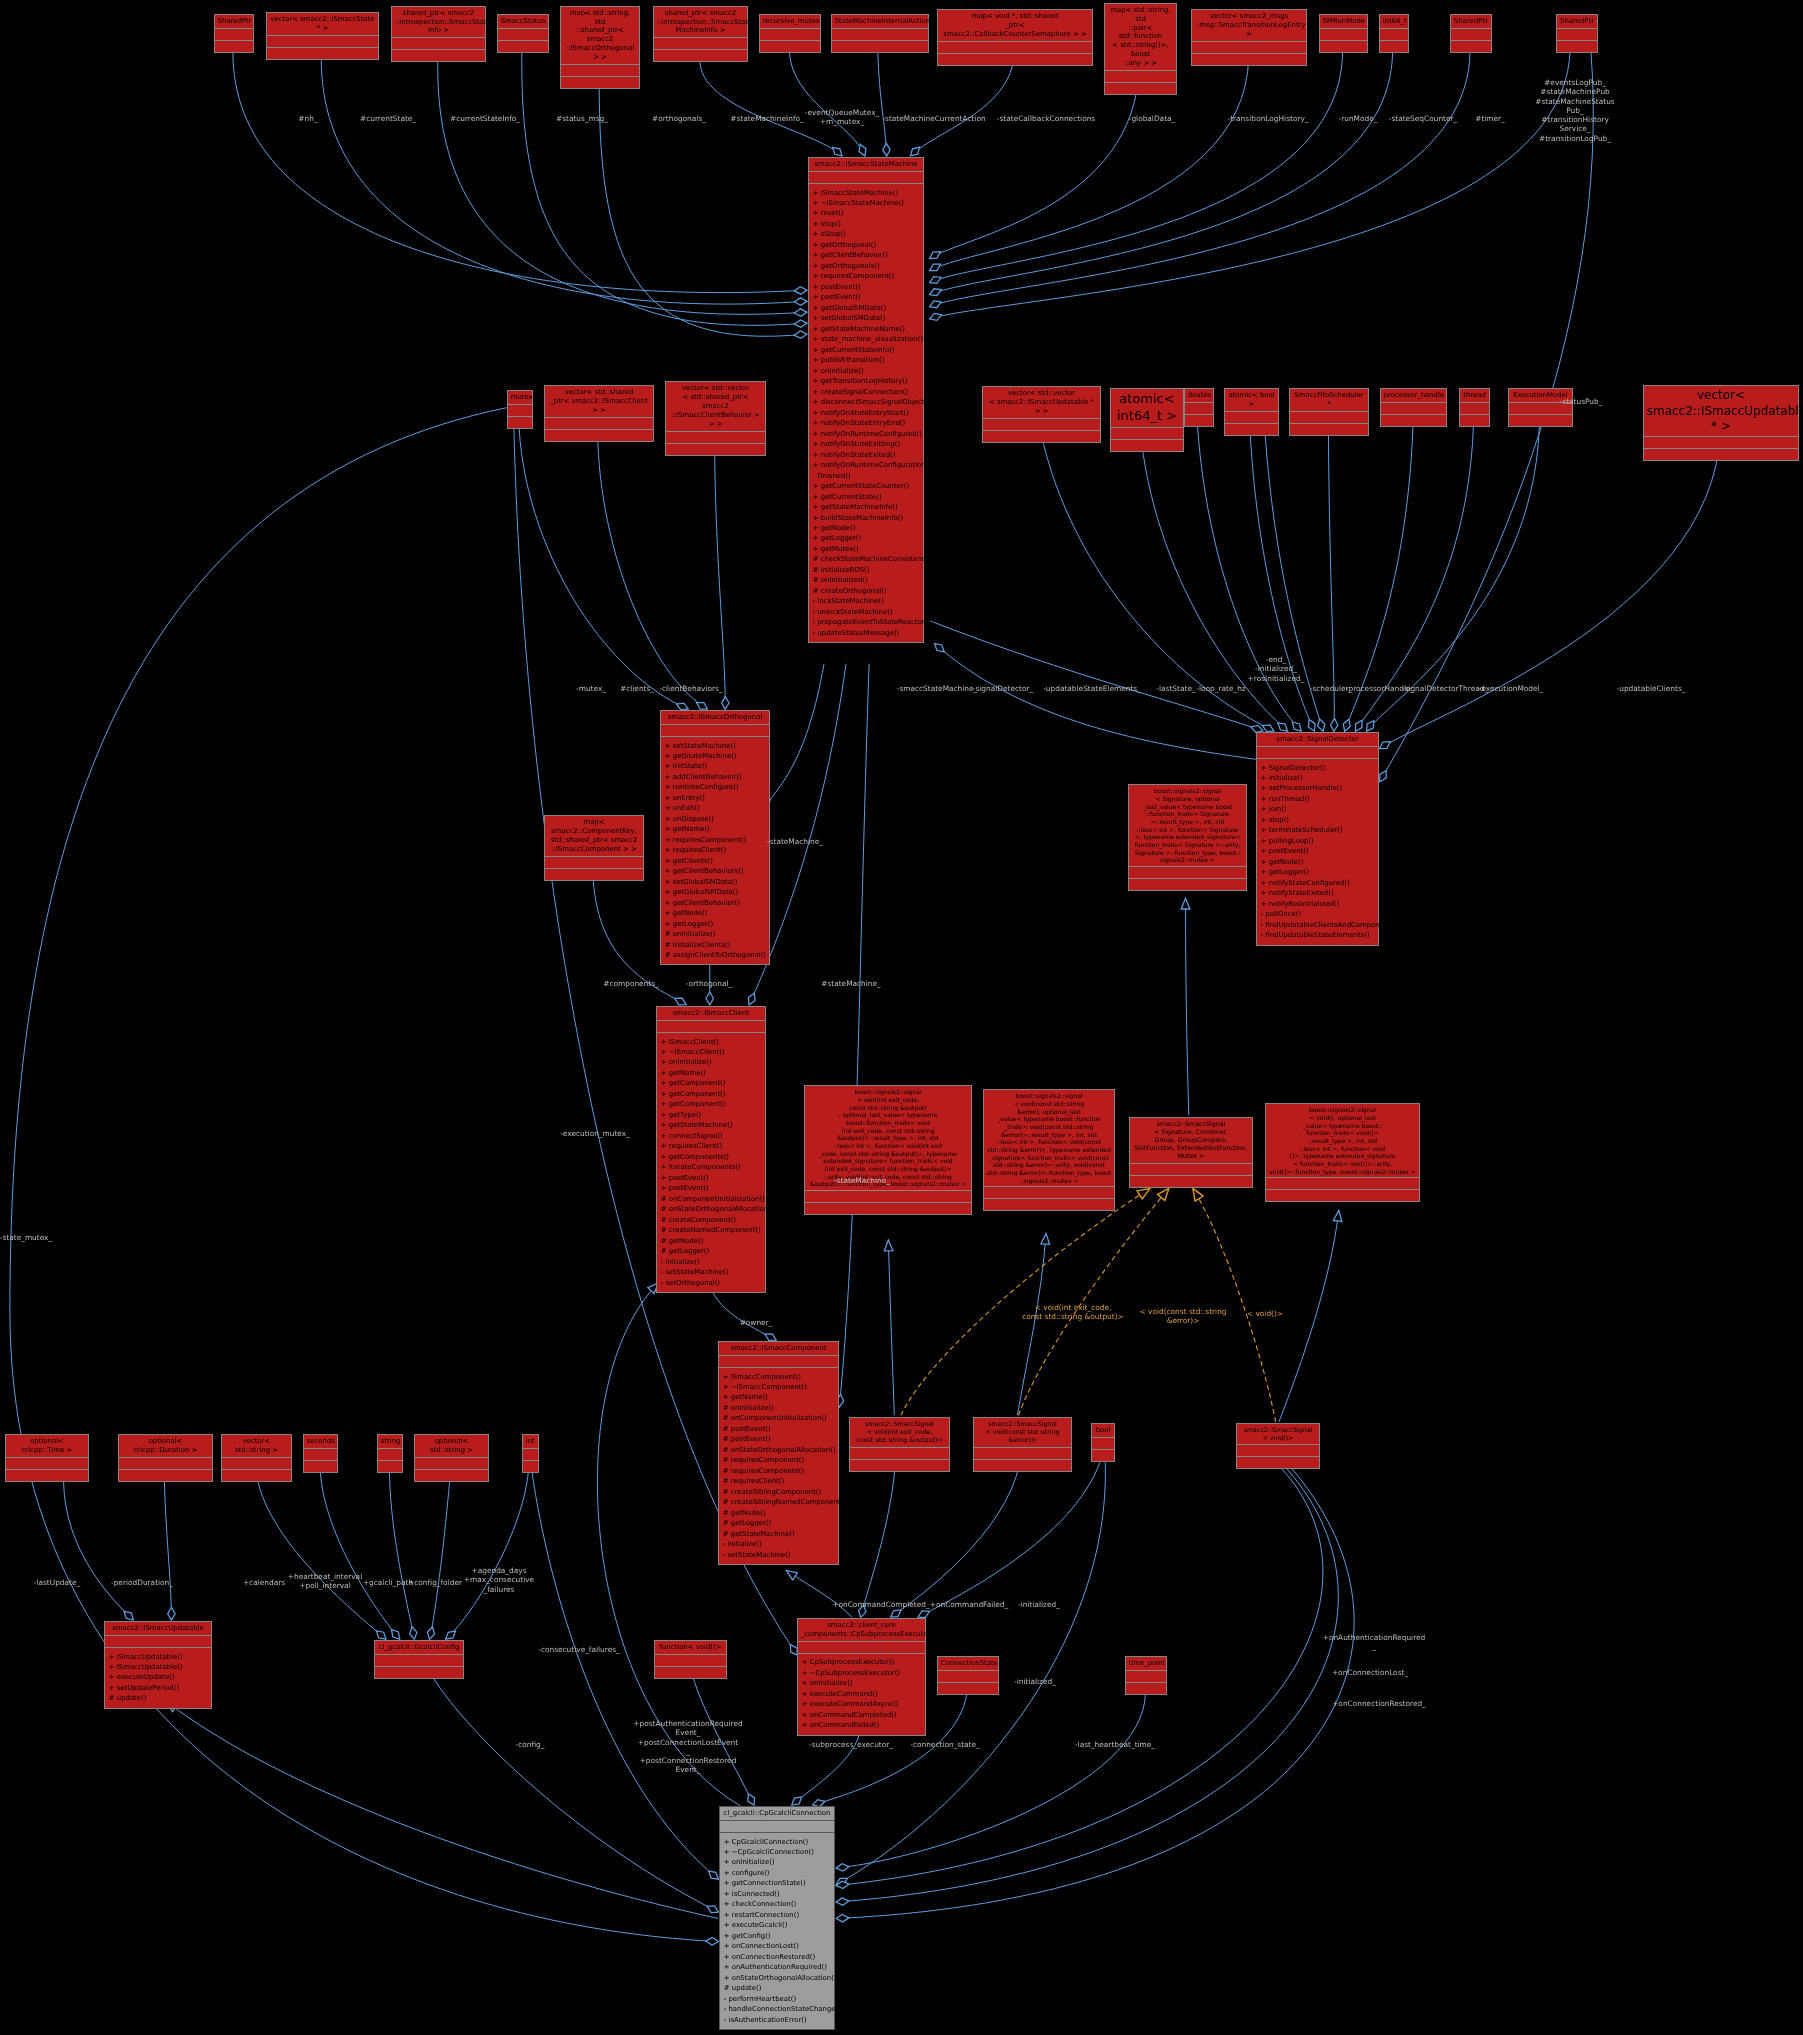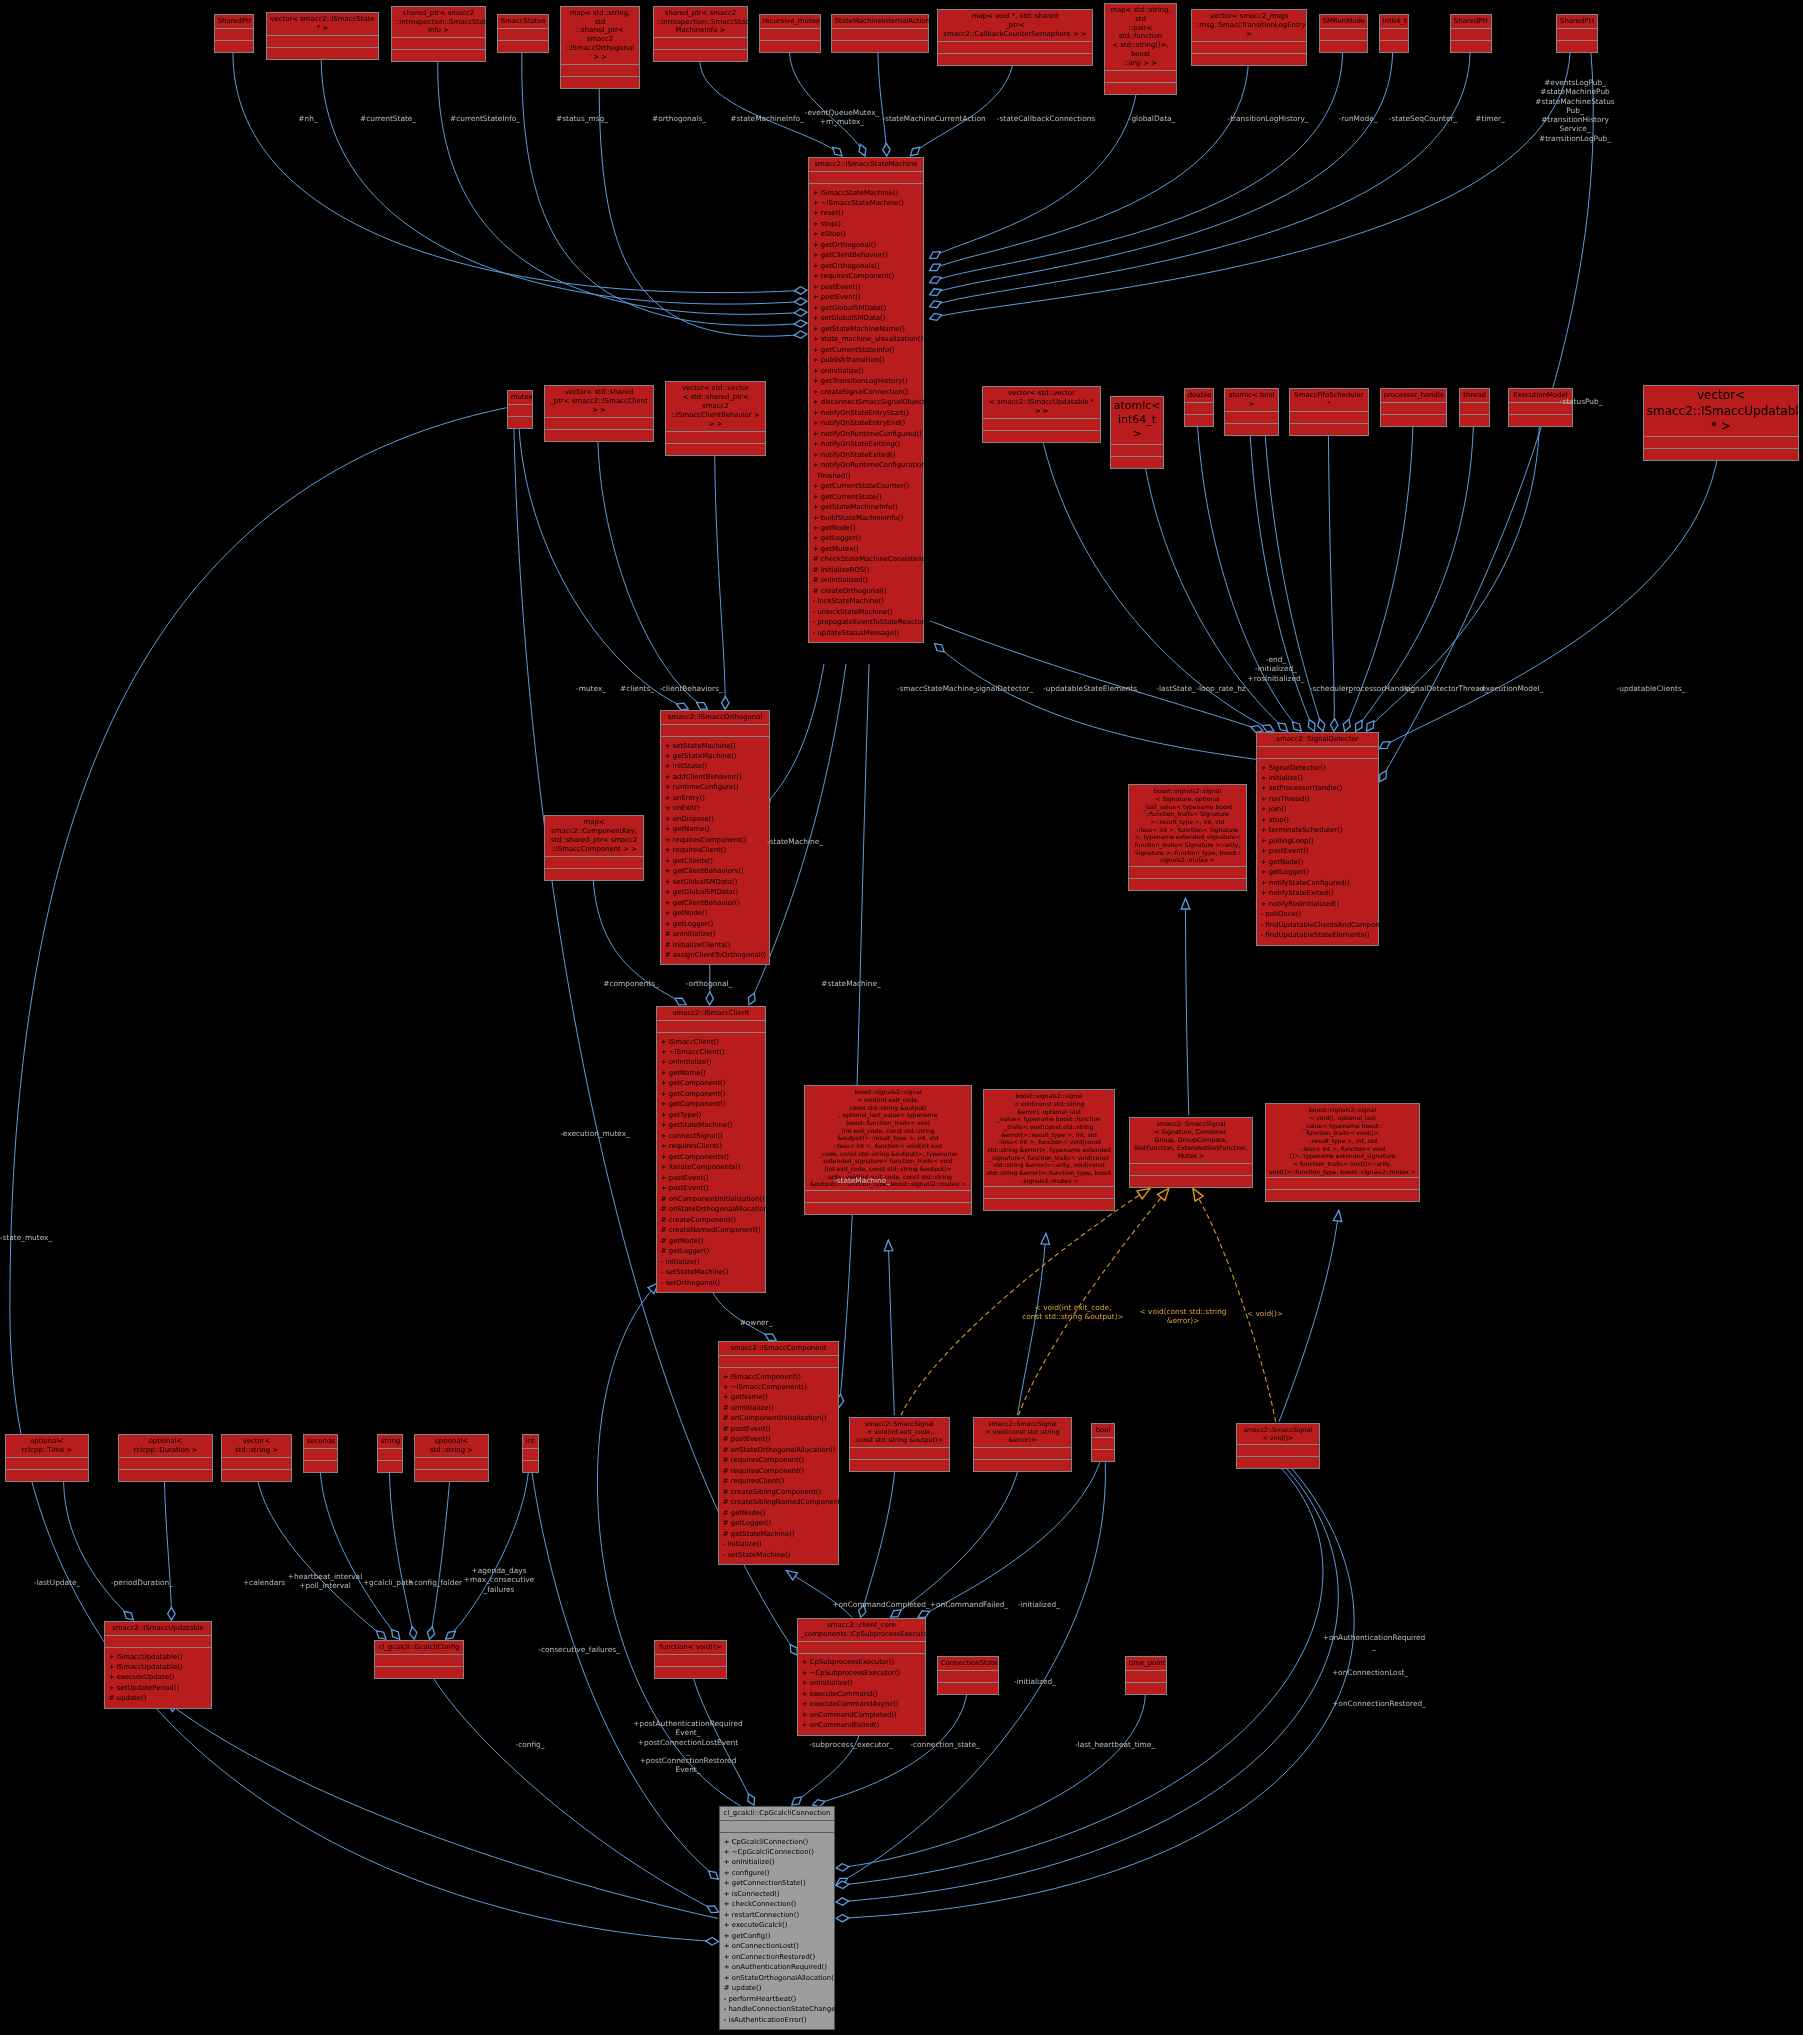--- a/index.html
+++ b/index.html
@@ -258,21 +258,21 @@
 ::ISmaccClientBehavior &gt; &gt; &gt;</div>
         <div class="e"></div>
         <div class="e"></div>
       </div>
       <div class="uml" style="left: 982px; top: 386px; width: 119px; font-size: 6.9px;">
         <div class="t">vector&lt; std::vector
 &lt; smacc2::ISmaccUpdatable * &gt; &gt;</div>
         <div class="e"></div>
         <div class="e"></div>
       </div>
-      <div class="uml" style="left: 1110px; top: 396px; width: 54px; font-size: 11px;">
+      <div class="uml" style="left: 1110px; top: 388px; width: 74px; font-size: 13px;">
         <div class="t">atomic&lt; int64_t &gt;</div>
         <div class="e"></div>
         <div class="e"></div>
       </div>
       <div class="uml" style="left: 1184px; top: 388px; width: 30px; font-size: 6.9px;">
         <div class="t">double</div>
         <div class="e"></div>
         <div class="e"></div>
       </div>
       <div class="uml" style="left: 1224px; top: 388px; width: 55px; font-size: 6.9px;">

